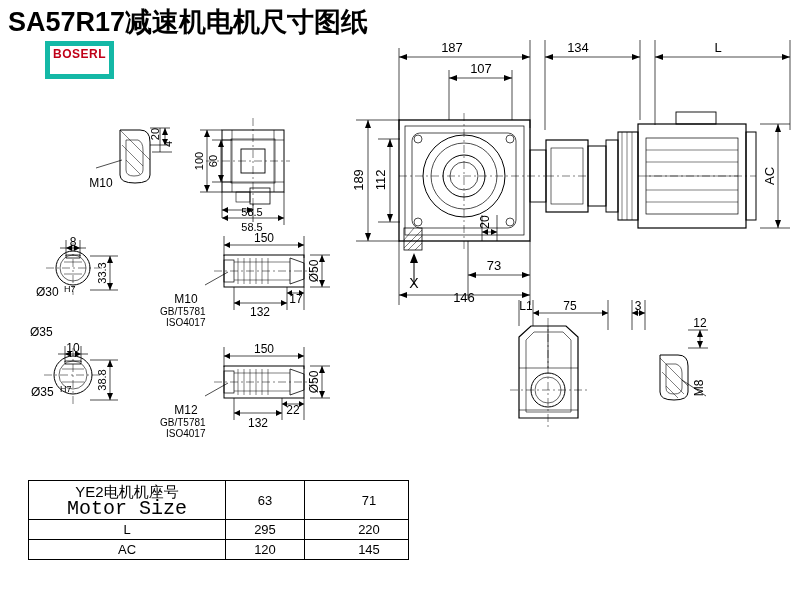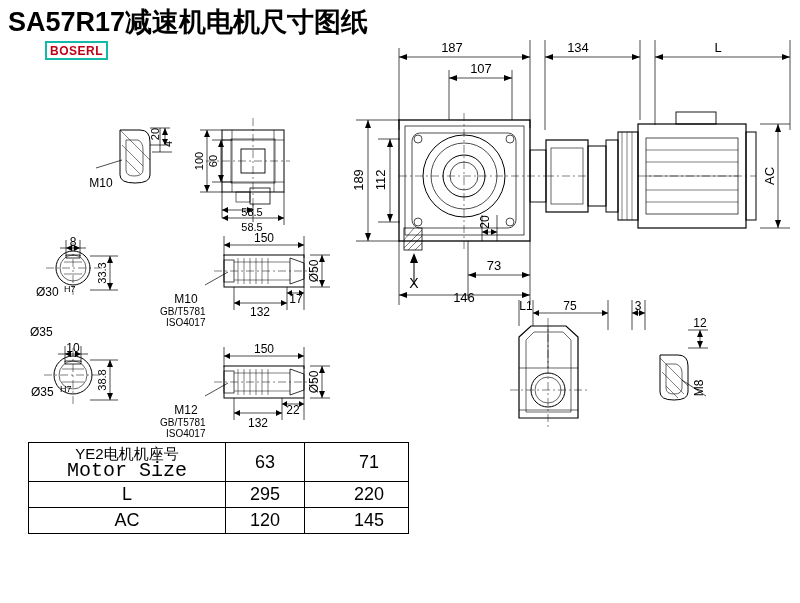--- a/index.html
+++ b/index.html
@@ -28,45 +28,45 @@
     font-size: 27px;
     font-weight: bold;
     letter-spacing: 0px;
     font-family: "Liberation Sans", sans-serif;
     white-space: nowrap;
   }
   .brand {
     position: absolute;
     left: 45px;
     top: 41px;
-    border: 2px solid #14b8a6;
+    border: 5px solid #14b8a6;
     color: #c00018;
     font-size: 12px;
     font-weight: bold;
-    padding: 1px 3px 0 3px;
+    padding: 1px 3px 13px 3px;
     font-family: "Liberation Sans", sans-serif;
     letter-spacing: 0.5px;
   }
   svg.draw {
     position: absolute;
     left: 0;
     top: 0;
   }
   
   .spec-table {
     position: absolute;
     left: 28px;
-    top: 442px;
+    top: 480px;
     border-collapse: collapse;
     font-family: "Liberation Sans", sans-serif;
   }
   .spec-table td {
     border: 1px solid #000;
     text-align: center;
-    font-size: 18px;
+    font-size: 13px;
     padding: 2px 0;
   }
   .spec-table td.c0 { width: 196px; }
   .spec-table td.c1 { width: 78px; }
   .spec-table td.c2 { width: 78px; padding-left: 25px; }
   .spec-table td.hdr {
     line-height: 17px;
     font-size: 15px;
   }
   .hdr-cn { display:block; }

